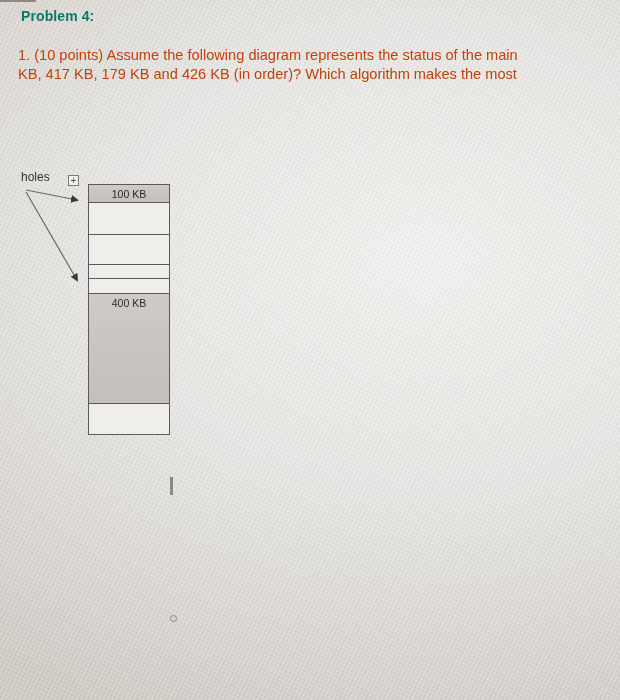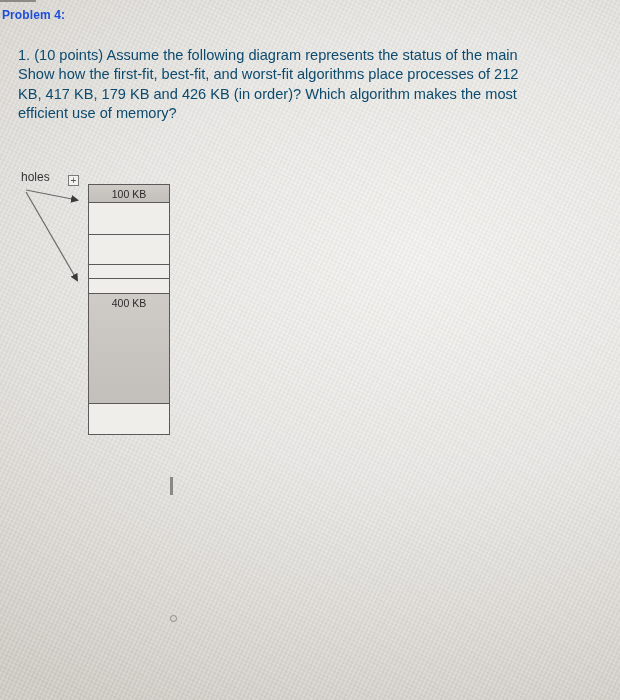--- a/index.html
+++ b/index.html
@@ -26,35 +26,35 @@
       pointer-events: none;
     }
     .top-edge {
       position: absolute;
       left: 0; top: 0;
       width: 36px; height: 2px;
       background: #8d8a86;
     }
     .problem-title {
       position: absolute;
-      left: 2px;
+      left: 21px;
       top: 8px;
-      font-size: 12px;
+      font-size: 14px;
       font-weight: bold;
-      color: #1d4ed8;
+      color: #0f766e;
       letter-spacing: 0.1px;
     }
     .question {
       position: absolute;
       left: 18px;
       top: 46px;
       width: 540px;
       font-size: 14.6px;
       line-height: 19.3px;
-      color: #0c4a6e;
+      color: #c2410c;
     }
     .question p { margin: 0; }
 
     
     .diagram {
       position: absolute;
       left: 0; top: 12px;
       width: 536px; height: 700px;
     }
     .holes-label {
@@ -131,23 +131,21 @@
 </head>
 <body>
 
 <div class="texture"></div>
 <div class="top-edge"></div>
 
 <div class="problem-title">Problem 4:</div>
 
 <div class="question">
   <p>1. (10 points) Assume the following diagram represents the status of the main</p>
-  <p>Show how the first-fit, best-fit, and worst-fit algorithms place processes of 212</p>
   <p>KB, 417 KB, 179 KB and 426 KB (in order)? Which algorithm makes the most</p>
-  <p>efficient use of memory?</p>
 </div>
 
 <div class="diagram">
   <span class="holes-label">holes</span>
   <span class="expand-icon">+</span>
 
   <svg class="arrows" width="620" height="700">
     <defs>
       <marker id="ah" markerWidth="8" markerHeight="8" refX="6" refY="4" orient="auto" markerUnits="userSpaceOnUse">
         <path d="M0,0 L8,4 L0,8 Z" fill="#3a3a3a"></path>

